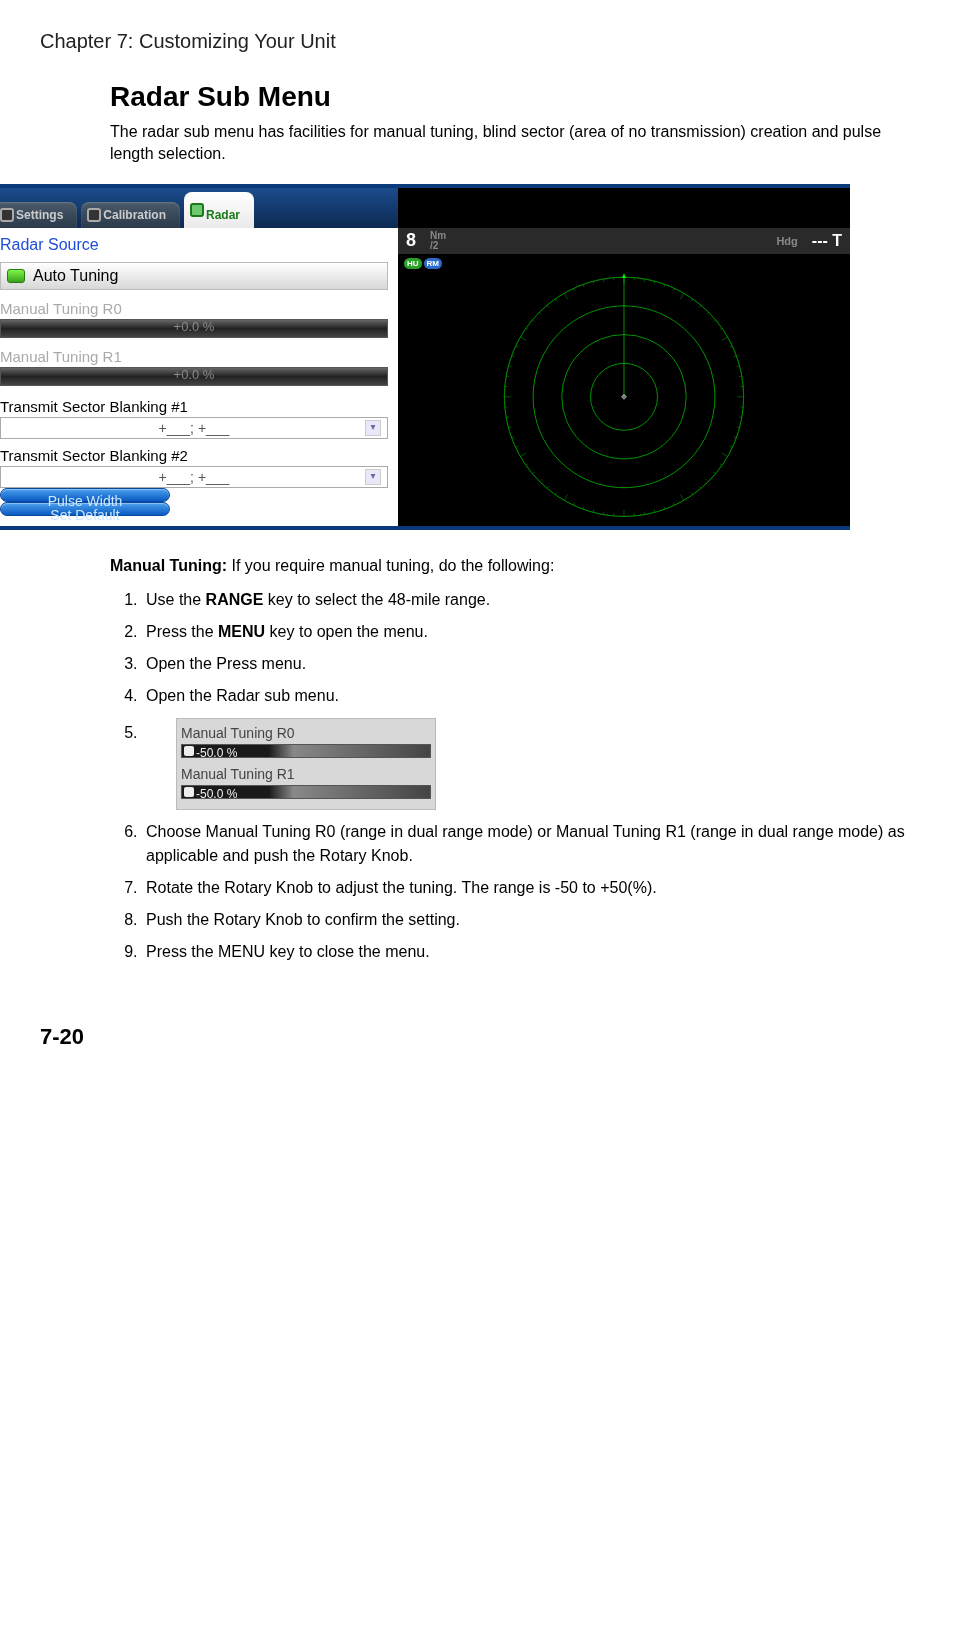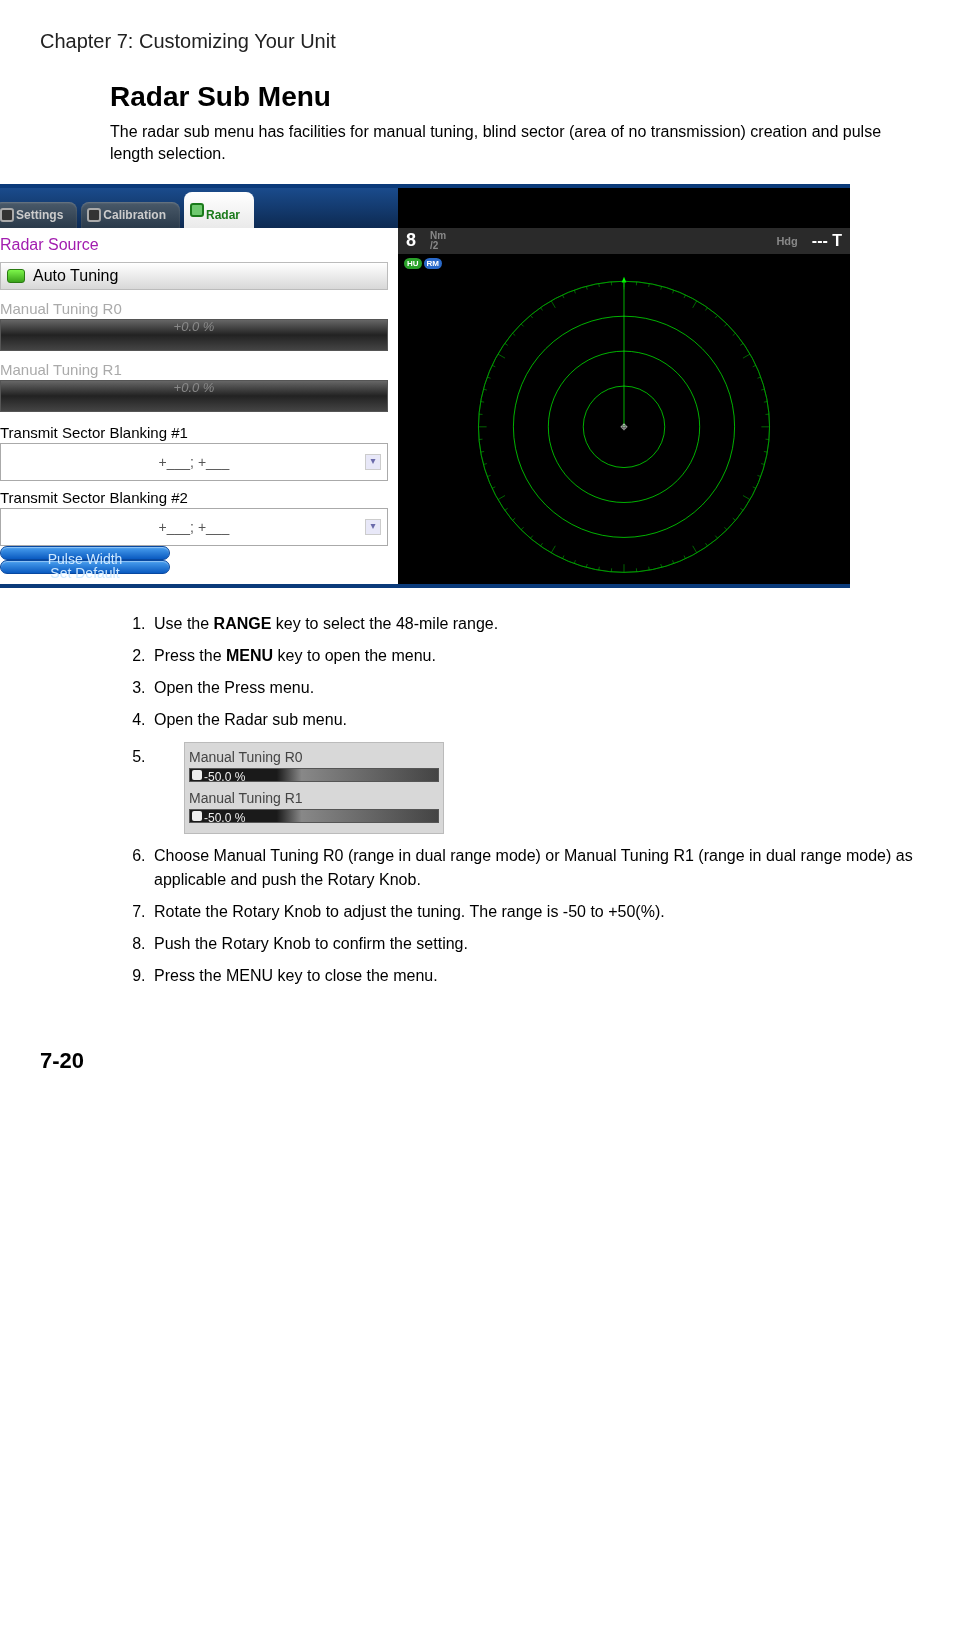--- a/index.html
+++ b/index.html
@@ -63,52 +63,51 @@
   }
   .tab.active::before { border-color: #1a7a1a; background: #6fc96f; }
   .tabs-right { display: flex; gap: 4px; position: absolute; left: 55%; }
   .nav-arrow {
     color: #bbb;
     font-size: 18px;
     align-self: center;
     padding: 0 4px;
   }
   .panel-body { padding: 48px 10px 10px 12px; }
-  .radar-source { color: #a21caf; font-size: 16px; margin-bottom: 8px; }
+  .radar-source { color: #1d4ed8; font-size: 16px; margin-bottom: 8px; }
   .form-row { margin-bottom: 2px; }
   .form-label { color: #000; font-size: 15px; padding: 2px 0; }
   .form-label.disabled { color: #aaa; }
   .auto-row {
     background: linear-gradient(#fff, #d8d8d8);
     border: 1px solid #bbb;
     padding: 4px 6px;
     display: flex;
     align-items: center;
     gap: 8px;
   }
   .status-box {
     width: 18px; height: 14px;
     background: linear-gradient(#7cf54a,#3aa21a);
     border-radius: 3px;
     border: 1px solid #2a7a12;
   }
   .slider {
     background: linear-gradient(#666,#222,#444);
     border: 1px solid #555;
-    height: 32px;
+    height: 19px;
     color: #888;
     font-size: 13px;
     text-align: center;
     line-height: 14px;
-    font-style: italic;
   }
   .dropdown {
     background: #fff;
     border: 1px solid #aaa;
-    height: 38px;
+    height: 22px;
     display: flex;
     align-items: center;
     justify-content: center;
     font-size: 14px;
     position: relative;
     color: #555;
   }
   .dropdown::after {
     content: "▾";
     position: absolute;
@@ -150,21 +149,21 @@
   .badges { position: absolute; left: 6px; top: 70px; display: flex; gap: 2px; }
   .badge { font-size: 8px; color: #fff; font-weight: bold; border-radius: 6px; padding: 1px 3px; }
   .badge.hu { background: #2aa22a; }
   .badge.rm { background: #2a6aca; }
   .radar-display {
     position: absolute;
     top: 70px; left: 0; right: 0; bottom: 0;
   }
   .radar-svg { width: 100%; height: 100%; }
   .body-text { font-size: 16px; line-height: 1.5; margin-top: 24px; }
-  .body-text ol { margin-left: 40px; margin-top: 10px; }
+  .body-text ol { margin-left: 32px; margin-top: 10px; }
   .body-text li { margin-bottom: 8px; padding-left: 4px; }
   .mini-shot {
     width: 260px;
     background: #d8d8d8;
     border: 1px solid #bbb;
     margin: 10px 0 10px 30px;
     padding: 4px;
   }
   .mini-label { font-size: 14px; color: #444; }
   .mini-slider {
@@ -360,20 +359,23 @@
             <line x1="160.29523872436982" y1="48.51854342773291" x2="161.84815299498496" y2="54.31409838546733"></line>
             <line x1="181.58795558326742" y1="43.79806174694801" x2="182.629844649269" y2="49.70690826502124"></line>
             <line x1="203.21106431308544" y1="40.95132547706362" x2="203.73399876957137" y2="46.9284936656141"></line>
           </g>
       </svg>
     </div>
   </div>
 </div>
 
 <div class="content body-text">
+  <p>
+    <b>Manual Tuning:</b><span> If you require manual tuning, do the following:</span>
+  </p>
   <ol>
     <li><span>Use the </span><b>RANGE</b><span> key to select the 48-mile range.</span></li>
     <li><span>Press the </span><b>MENU</b><span> key to open the menu.</span></li>
     <li><span>Open the Press menu.</span></li>
     <li><span>Open the Radar sub menu.</span></li>
     <li>
       <div class="mini-shot">
         <div class="mini-label">Manual Tuning R0</div>
         <div class="mini-slider">
             <span>-50.0 %</span>

